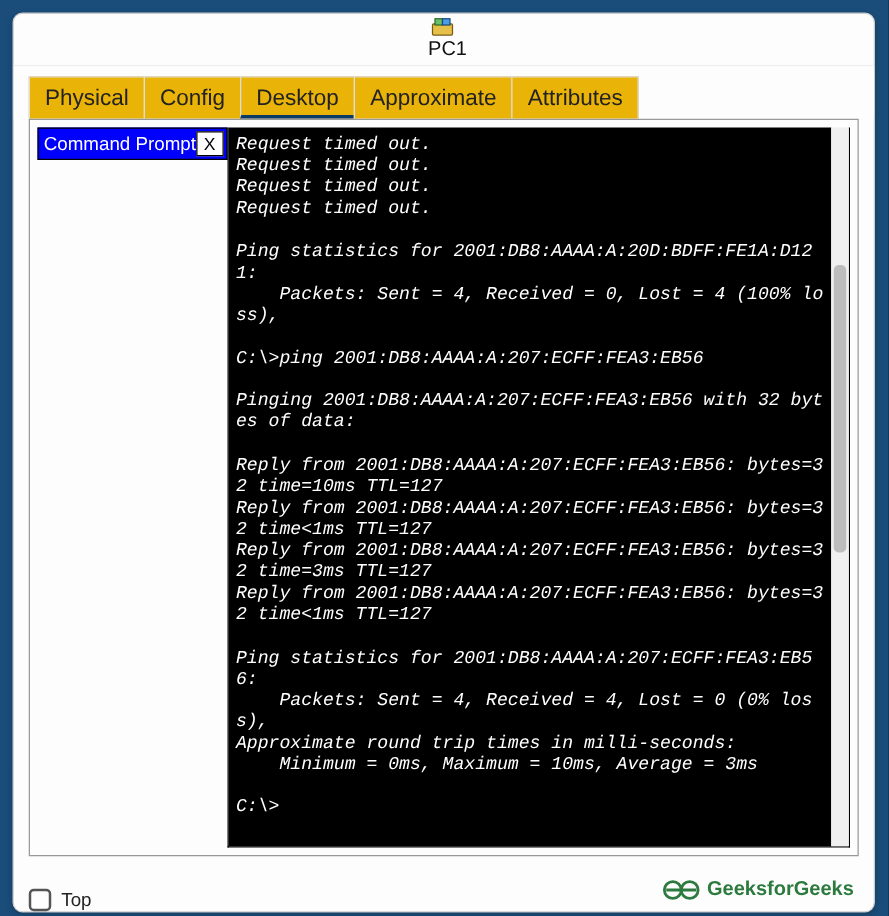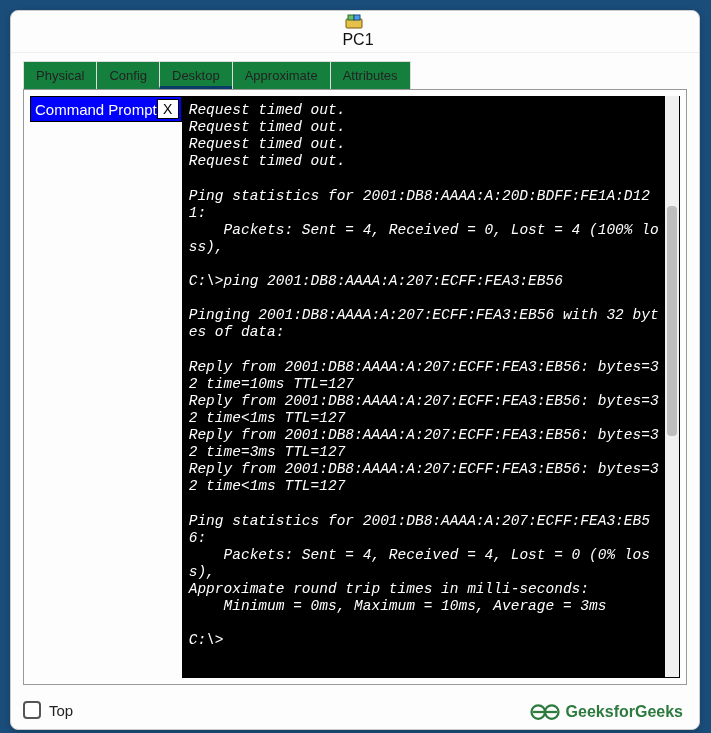--- a/index.html
+++ b/index.html
@@ -49,23 +49,23 @@
     .win-btn svg { stroke: #111; }
     .tabs {
       display: flex;
       padding: 8px 12px 0 12px;
       gap: 0;
       border-bottom: 0;
       background: #fdfdfd;
     }
     .tab {
       padding: 6px 12px 6px 12px;
-      font-size: 13px;
+      font-size: 18px;
       color: #222;
-      background: #15803d;
+      background: #eab308;
       border: 1px solid #ddd;
       border-bottom: none;
       margin-right: -1px;
       cursor: default;
     }
     .tab.active {
       border-bottom: 3px solid #0a3a66;
       padding-bottom: 3px;
       font-weight: 400;
     }
@@ -127,21 +127,21 @@
       position: absolute;
       left: 2px; right: 2px;
       top: 110px;
       height: 230px;
       background: #bdbdbd;
       border-radius: 4px;
     }
     .footer {
       height: 38px;
       display: flex;
-      align-items: center;
+      align-items: flex-end;
       padding: 0 12px;
       gap: 8px;
       position: relative;
     }
     .checkbox {
       width: 18px; height: 18px;
       border: 2px solid #555;
       border-radius: 4px;
       background: #fff;
     }

